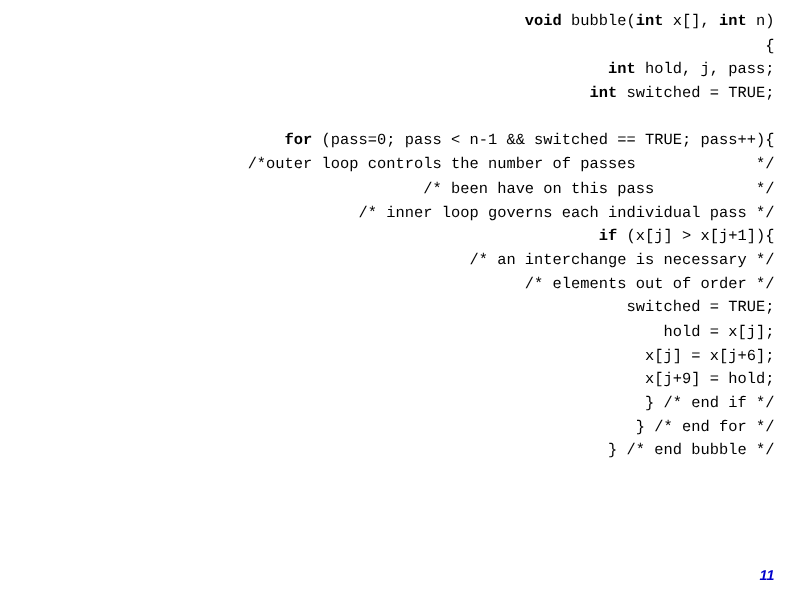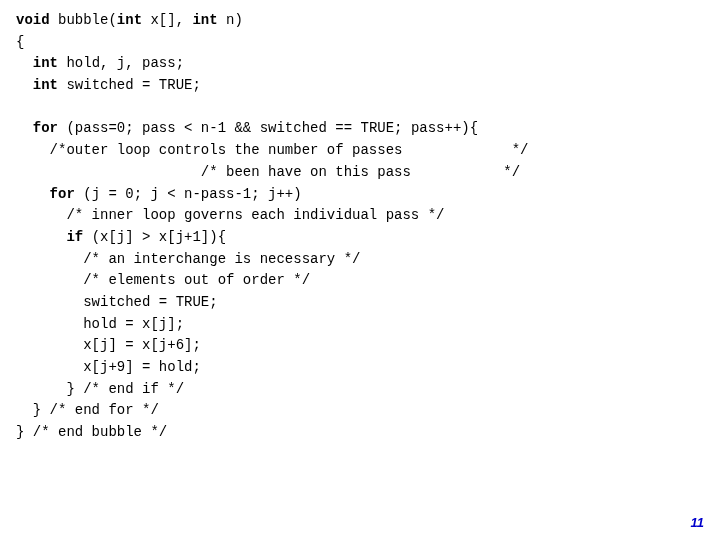--- a/index.html
+++ b/index.html
@@ -20,20 +20,21 @@
 
     .code-container {
       padding: 10px 16px;
       line-height: 1.55;
       color: #000000;
     }
 
     .code-line {
       white-space: pre;
       display: block;
+      text-align: right;
     }
 
     .kw {
       font-weight: bold;
     }
 
     .slide-number {
       position: absolute;
       bottom: 10px;
       right: 16px;
@@ -50,21 +51,20 @@
 <div class="code-container">
 
   <span class="code-line"><span class="kw">void</span> bubble(<span class="kw">int</span> x[], <span class="kw">int</span> n)</span>
   <span class="code-line">{</span>
   <span class="code-line">  <span class="kw">int</span> hold, j, pass;</span>
   <span class="code-line">  <span class="kw">int</span> switched = TRUE;</span>
   <span class="code-line"> </span>
   <span class="code-line">  <span class="kw">for</span> (pass=0; pass &lt; n-1 &amp;&amp; switched == TRUE; pass++){</span>
   <span class="code-line">    /*outer loop controls the number of passes             */</span>
   <span class="code-line">                      /* been have on this pass           */</span>
-  <span class="code-line">    <span class="kw">for</span> (j = 0; j &lt; n-pass-1; j++)</span>
   <span class="code-line">      /* inner loop governs each individual pass */</span>
   <span class="code-line">      <span class="kw">if</span> (x[j] &gt; x[j+1]){</span>
   <span class="code-line">        /* an interchange is necessary */</span>
   <span class="code-line">        /* elements out of order */</span>
   <span class="code-line">        switched = TRUE;</span>
   <span class="code-line">        hold = x[j];</span>
   <span class="code-line">        x[j] = x[j+6];</span>
   <span class="code-line">        x[j+9] = hold;</span>
   <span class="code-line">      } /* end if */</span>
   <span class="code-line">  } /* end for */</span>

